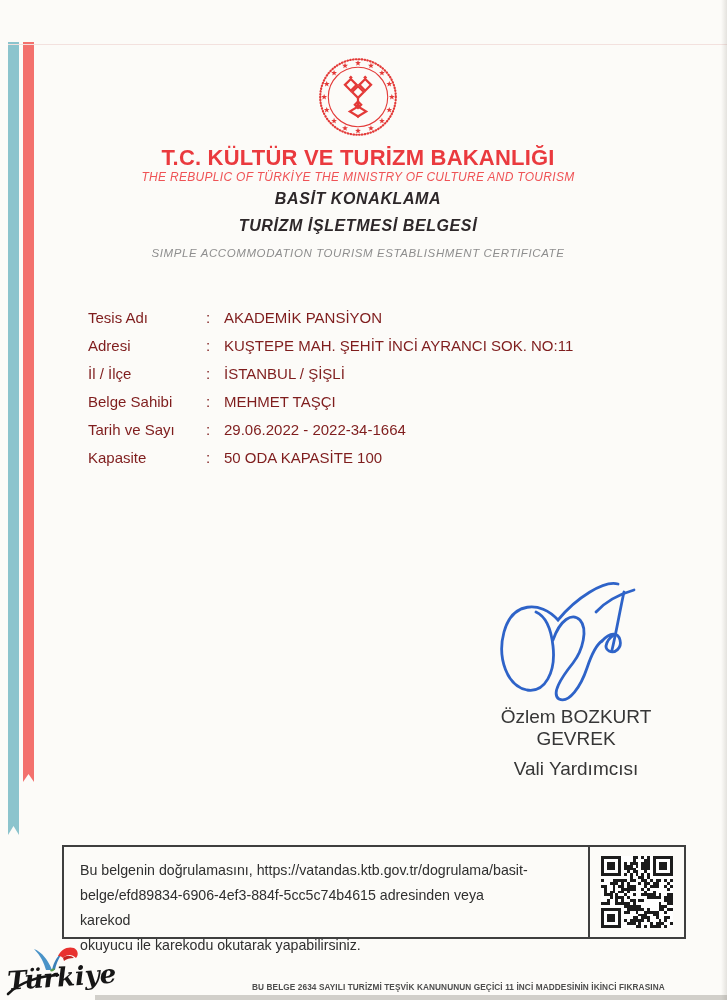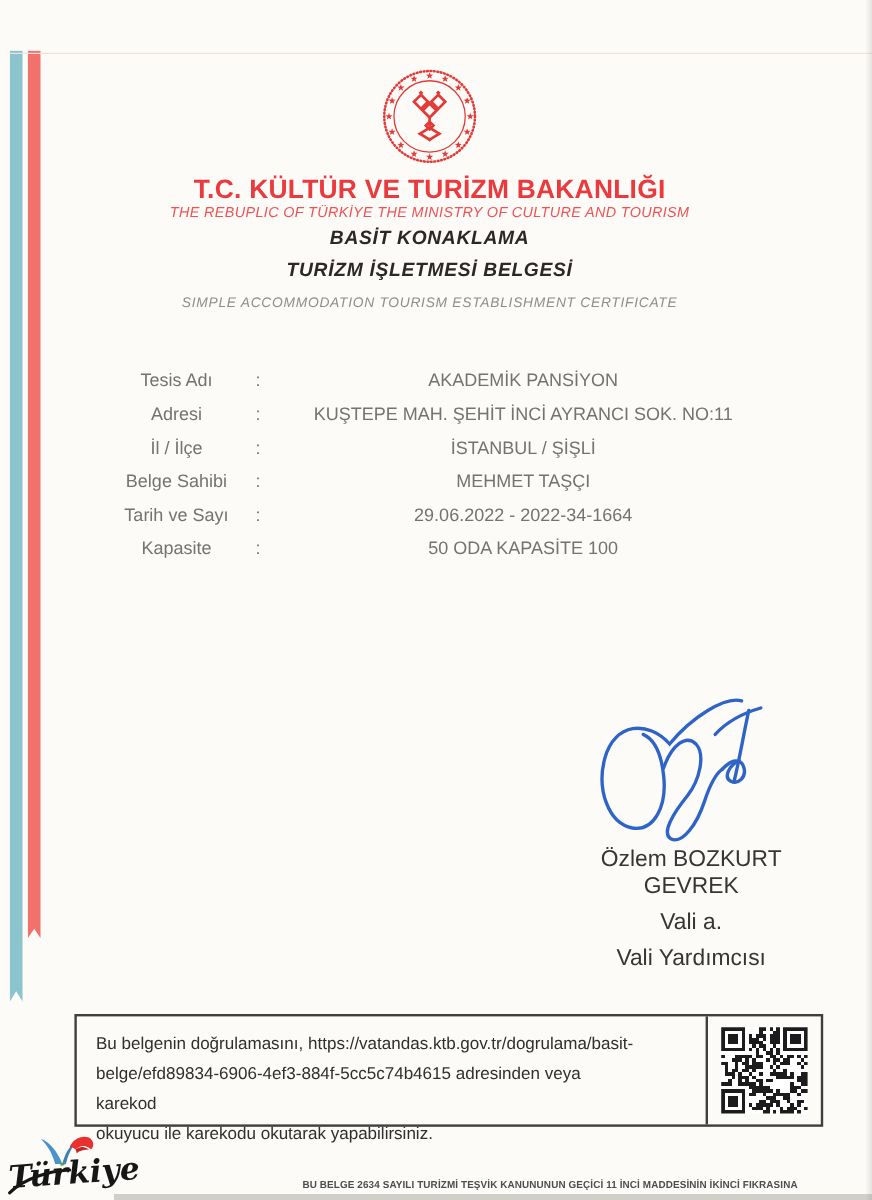--- a/index.html
+++ b/index.html
@@ -21,21 +21,21 @@
   .emblem{position:absolute; left:313px; top:52px; width:90px; height:90px;}
   .center-text{position:absolute; left:0; width:716px; text-align:center;}
   .ministry-title{top:145px; font-size:22px; font-weight:bold; color:#ea3a3e; letter-spacing:.2px;}
   .ministry-subtitle{top:170px; font-size:12px; font-style:italic; color:#ef5356; letter-spacing:.3px;}
   .cert-title{font-size:16px; font-weight:bold; font-style:italic; color:#2d2729; letter-spacing:.6px;}
   .cert-title.l1{top:190px;}
   .cert-title.l2{top:217px;}
   .cert-subtitle{top:247px; font-size:11.5px; font-style:italic; color:#8e8e8e; letter-spacing:.6px;}
 
   
-  .fields{position:absolute; left:88px; top:303px; width:560px; color:#737373; font-size:15px;text-align:center;}
+  .fields{position:absolute; left:88px; top:303px; width:560px; color:#7f1d1d; font-size:15px;}
   .field-row{display:flex; align-items:center; height:28px;}
   .field-label{flex:0 0 118px;}
   .field-colon{flex:0 0 18px;}
   .field-value{flex:1; white-space:nowrap;}
 
   
   .signature-svg{position:absolute; left:488px; top:570px; width:156px; height:136px;}
   .signer{position:absolute; left:468px; top:706px; width:216px; text-align:center;
           font-size:19px; color:#363636;}
   .signer div{margin-bottom:8px;}
@@ -148,21 +148,20 @@
       <path d="M130 14 C116 10 88 28 70 50 C52 30 24 32 16 62 C9 88 19 116 39 120 C57 123 68 102 65 76 C63 58 57 46 48 42"></path>
       <path d="M65 70 C72 50 84 42 92 50 C100 59 95 80 85 93 C73 108 63 124 71 129 C81 134 93 116 99 98 C103 86 108 75 114 71"></path>
       <path d="M114 71 C122 62 130 62 132 70 C134 78 127 84 121 81 C115 78 119 68 128 64"></path>
       <path d="M124 80 C128 64 132 40 136 22"></path>
       <path d="M108 42 C118 31 132 24 146 20"></path>
     </g>
   </svg>
 
   <div class="signer">
     <div>Özlem BOZKURT GEVREK</div>
-    <div>Vali a.</div>
     <div>Vali Yardımcısı</div>
   </div>
 
   <div class="verify-box">
     <div class="verify-text">
       <div>Bu belgenin doğrulamasını, https://vatandas.ktb.gov.tr/dogrulama/basit-</div>
       <div>belge/efd89834-6906-4ef3-884f-5cc5c74b4615 adresinden veya karekod</div>
       <div>okuyucu ile karekodu okutarak yapabilirsiniz.</div>
     </div>
     <div class="verify-qr">

